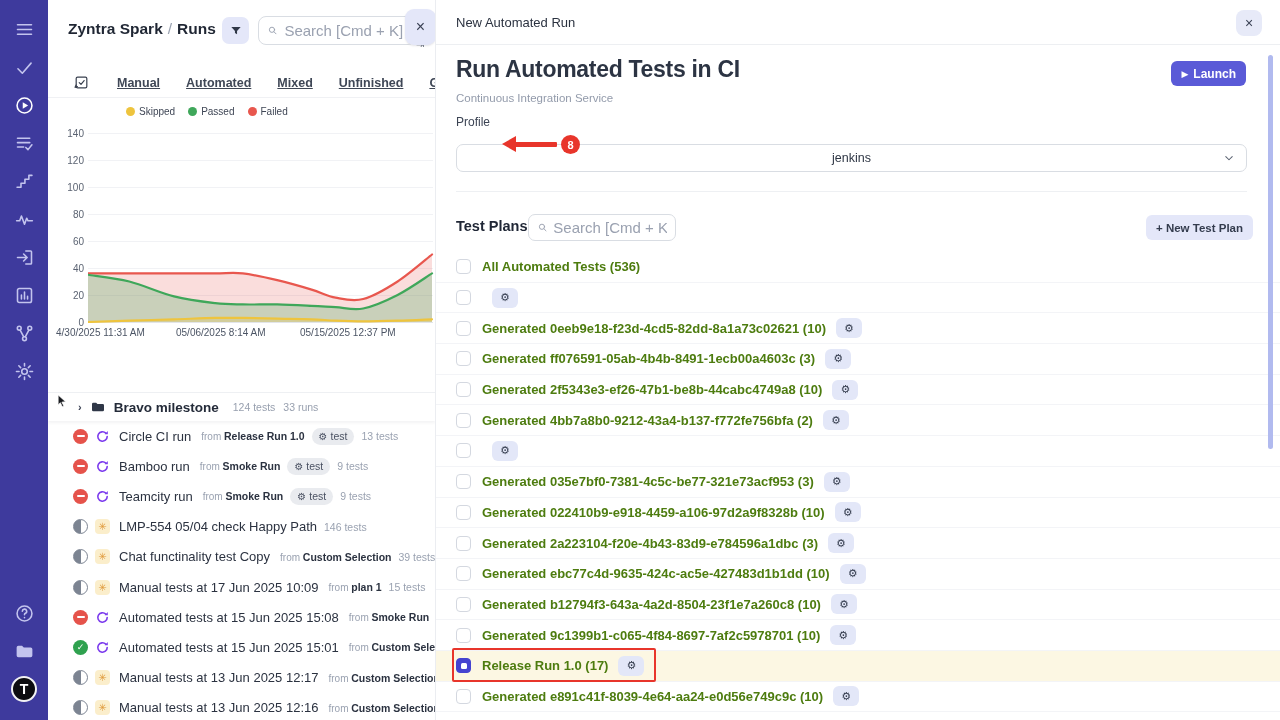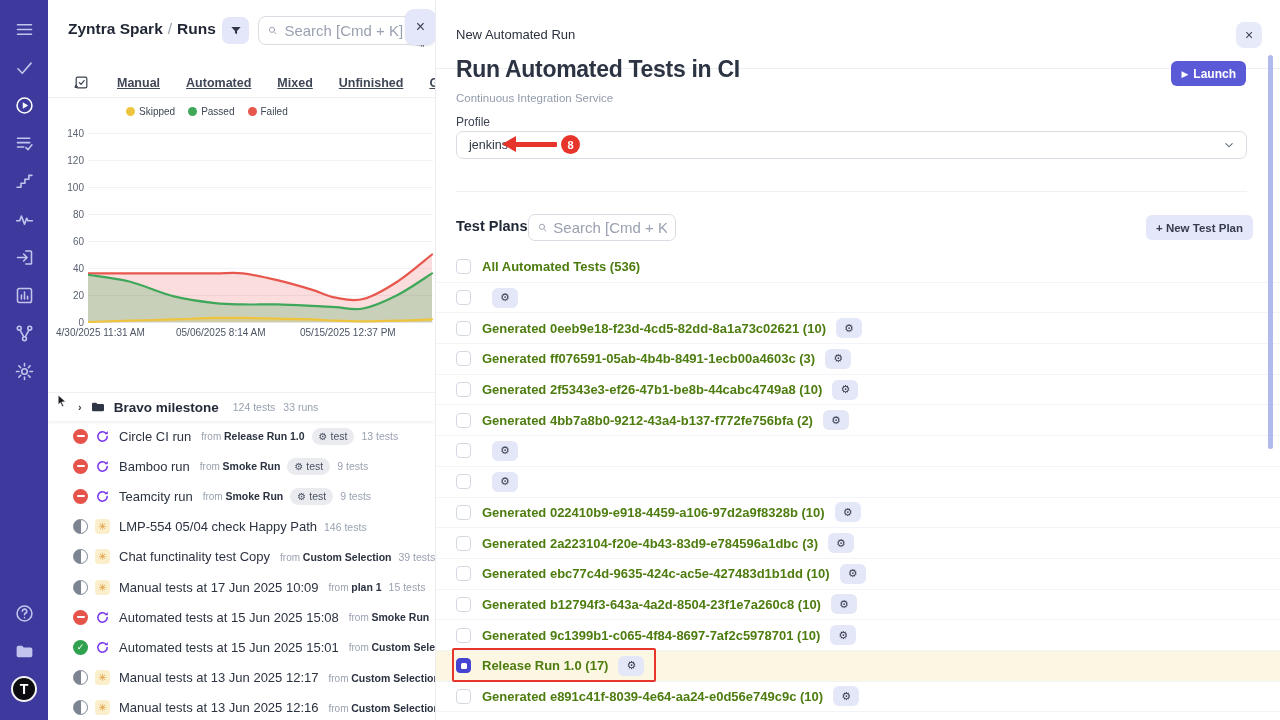--- a/index.html
+++ b/index.html
@@ -81,33 +81,33 @@
   .run-from { font-size:10px; color:#9aa2b1; margin-left:3px; }
   .run-from b { font-size:10.5px; color:#2b3240; font-weight:700; }
   .badge { display:inline-flex; align-items:center; gap:3px; background:#e9ebef; border-radius:9px; height:17px;
     padding:0 7px; font-size:10.5px; color:#4b5263; flex:0 0 auto; }
   .badge .g { font-size:10px; font-family:"DejaVu Sans",sans-serif; }
   .run-meta { font-size:10.5px; color:#9aa2b1; }
 
   
   #right-panel { position:absolute; left:435px; top:0; width:845px; height:720px; background:#fff;
     border-left:1px solid #ebedf1; z-index:5; }
-  .rp-header { position:absolute; left:0; top:12px; width:845px; height:57px; border-bottom:1px solid #edeff2; }
+  .rp-header { position:absolute; left:0; top:0; width:845px; height:45px; border-bottom:1px solid #edeff2; }
   .rp-header-title { position:absolute; left:20px; top:15px; font-size:13px; font-weight:500; color:#2b3240; }
   .rp-close { position:absolute; right:19px; top:10px; width:26px; height:26px; border-radius:8px; background:#e7eaf8;
     color:#3a4154; font-size:14px; display:flex; align-items:center; justify-content:center; cursor:pointer; }
   .rp-title { position:absolute; left:20px; top:56px; font-size:23px; font-weight:800; color:#2c3443; letter-spacing:-.3px; }
   .rp-sub { position:absolute; left:20px; top:92px; font-size:11.5px; color:#939bab; }
   .launch-btn { position:absolute; right:34px; top:61px; height:25px; padding:0 10px; background:#5a5ad7; color:#fff;
     font-size:12px; font-weight:600; border:none; border-radius:6px; display:flex; align-items:center; gap:5px;
     cursor:pointer; font-family:inherit; }
   .launch-btn .tri { font-size:9px; }
   .profile-label { position:absolute; left:20px; top:115px; font-size:12px; color:#3c4454; }
-  .profile-select { position:absolute; left:20px; top:131px; width:791px; height:28px; border:1px solid #d9dde3;
-    border-radius:7px; display:flex; align-items:center; padding:0 12px; cursor:pointer; background:#fff; }
+  .profile-select { position:absolute; left:20px; top:144px; width:791px; height:28px; border:1px solid #d9dde3;
+    border-radius:7px; display:flex; align-items:center; padding:0 12px; cursor:pointer; background:#fff;justify-content:center; }
   .profile-value { font-size:12.5px; color:#2e3644; }
   .profile-select svg { position:absolute; right:10px; width:14px; height:14px; fill:none; stroke:#5b6372;
     stroke-width:1.8; stroke-linecap:round; stroke-linejoin:round; }
 
   .anno-arrow-line { position:absolute; left:79px; top:142px; width:42px; height:5px; background:#e8352b; border-radius:1px; z-index:8; }
   .anno-arrow-head { position:absolute; left:66px; top:136px; width:0; height:0; border-top:8.5px solid transparent;
     border-bottom:8.5px solid transparent; border-right:14px solid #e8352b; z-index:8; }
   .anno-badge { position:absolute; left:125px; top:135px; width:19px; height:19px; border-radius:50%; background:#e8352b;
     color:#fff; font-size:11px; font-weight:700; display:flex; align-items:center; justify-content:center; z-index:8; }
 
@@ -480,20 +480,21 @@
         <span class="plan-check"></span>
         <span class="plan-label">Generated 4bb7a8b0-9212-43a4-b137-f772fe756bfa (2)</span>
         <span class="plan-gear">⚙</span>
       </div>
       <div class="plan-row">
         <span class="plan-check"></span>
         <span class="plan-gear">⚙</span>
       </div>
       <div class="plan-row">
         <span class="plan-check"></span>
+        <span class="plan-label">Generated 035e7bf0-7381-4c5c-be77-321e73acf953 (3)</span>
         <span class="plan-gear">⚙</span>
       </div>
       <div class="plan-row">
         <span class="plan-check"></span>
         <span class="plan-label">Generated 022410b9-e918-4459-a106-97d2a9f8328b (10)</span>
         <span class="plan-gear">⚙</span>
       </div>
       <div class="plan-row">
         <span class="plan-check"></span>
         <span class="plan-label">Generated 2a223104-f20e-4b43-83d9-e784596a1dbc (3)</span>

